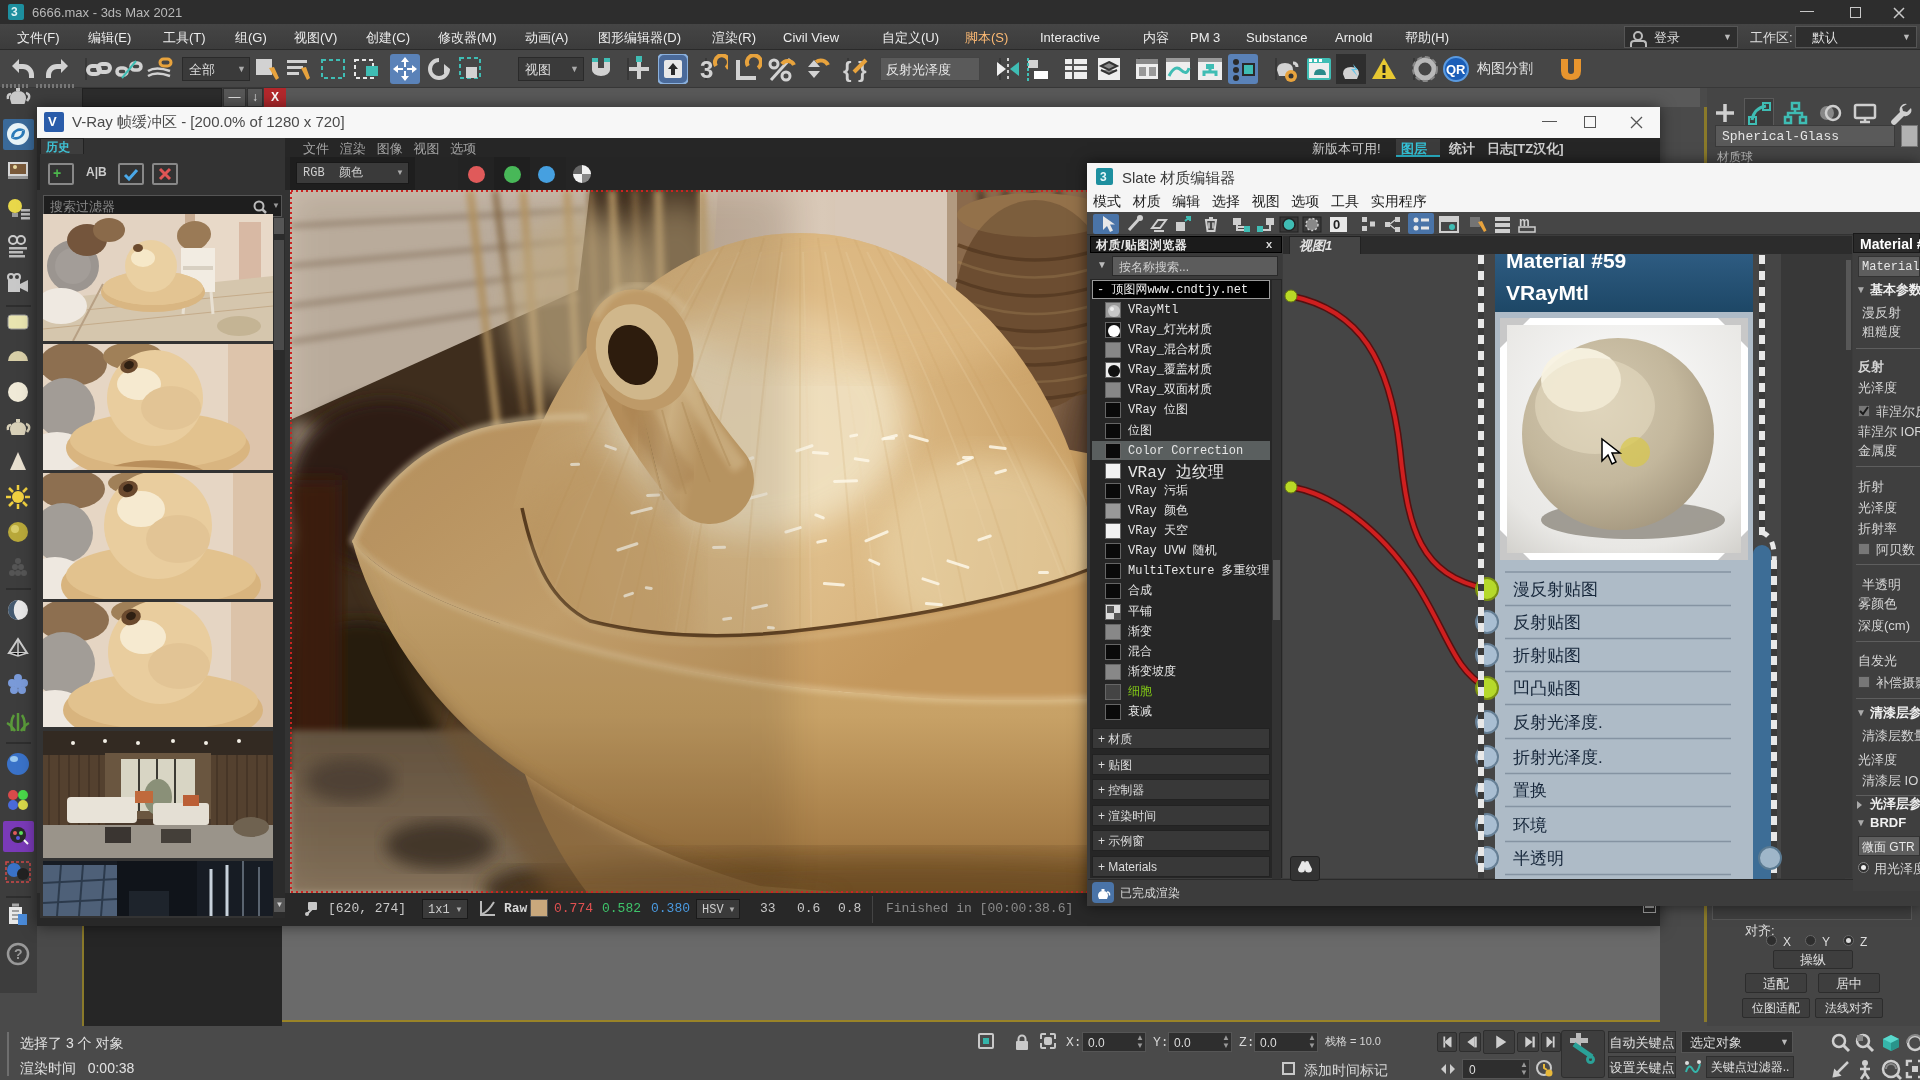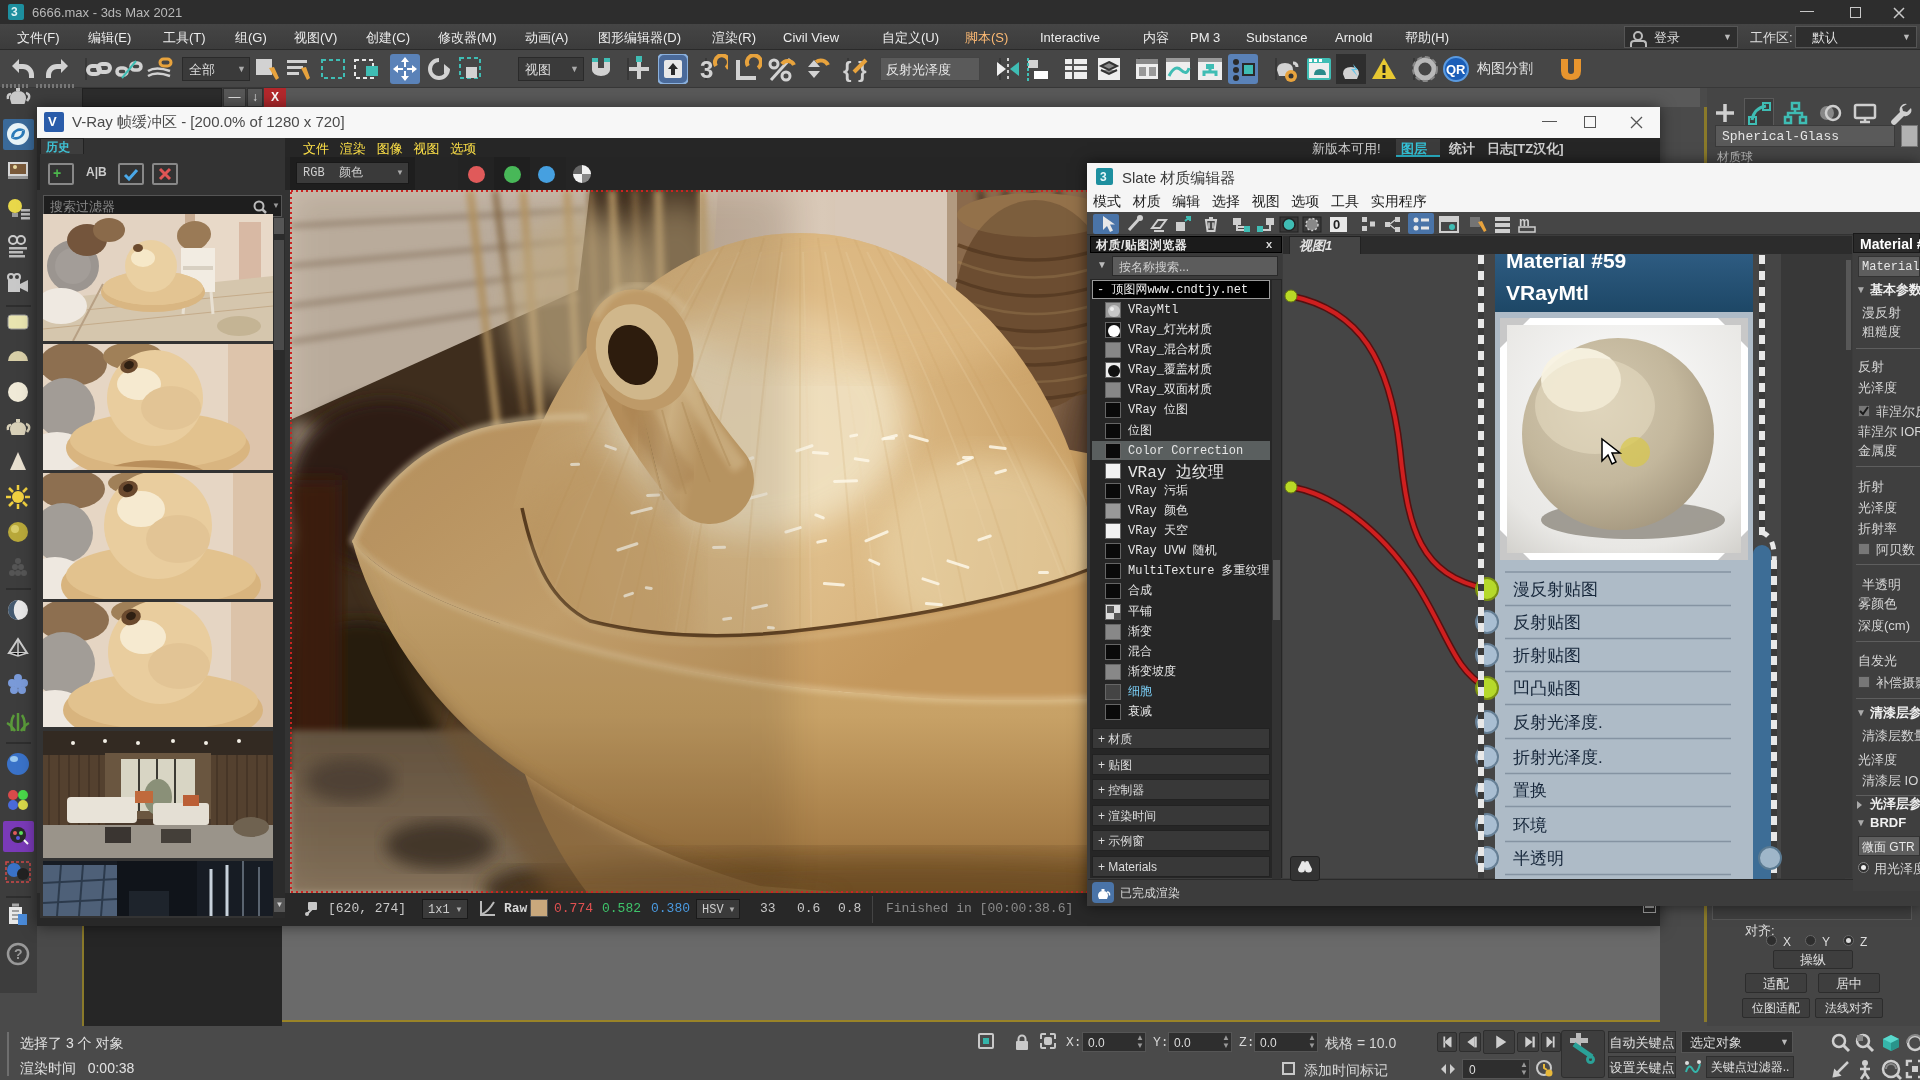--- a/index.html
+++ b/index.html
@@ -406,21 +406,21 @@
 <div class="a tx" style="left:1088px;top:1037px;color:#ddd;font-size:12px">0.0</div>
 <div class="a tx" style="left:1136px;top:1034px;color:#999;font-size:8px">▲<br>▼</div>
 <div class="a tx" style="left:1153px;top:1036px;color:#d6d6d6;font-size:13px;font-family:'Liberation Mono',monospace">Y:</div>
 <div class="a" style="left:1168px;top:1032px;width:64px;height:20px;background:#2e2e2e;border:1px solid #555"></div>
 <div class="a tx" style="left:1174px;top:1037px;color:#ddd;font-size:12px">0.0</div>
 <div class="a tx" style="left:1222px;top:1034px;color:#999;font-size:8px">▲<br>▼</div>
 <div class="a tx" style="left:1239px;top:1036px;color:#d6d6d6;font-size:13px;font-family:'Liberation Mono',monospace">Z:</div>
 <div class="a" style="left:1254px;top:1032px;width:64px;height:20px;background:#2e2e2e;border:1px solid #555"></div>
 <div class="a tx" style="left:1260px;top:1037px;color:#ddd;font-size:12px">0.0</div>
 <div class="a tx" style="left:1308px;top:1034px;color:#999;font-size:8px">▲<br>▼</div>
-<div class="a tx" style="left:1325px;top:1036px;color:#d6d6d6;font-size:14px">栈格 = 10.0</div>
+<div class="a tx" style="left:1325px;top:1036px;color:#d6d6d6;font-size:11px">栈格 = 10.0</div>
 <div class="a" style="left:1282px;top:1062px;width:13px;height:13px;border:2px solid #c9c9c9;transform:rotate(0deg)"></div>
 <div class="a tx" style="left:1304px;top:1063px;color:#d6d6d6;font-size:14px">添加时间标记</div>
 
 <div class="a" style="left:1437px;top:1032px;width:20px;height:20px;background:#3e3e3e;border:1px solid #2e2e2e;border-radius:2px">
       <svg width="18" height="18" viewBox="0 0 20 20">
         <path d="M14 4 l-7 6 7 6 z M6 4 l2 0 0 12 -2 0 z M15 4 l-5 6 5 6 z" fill="#cfcfcf"></path>
       </svg>
     </div>
     <div class="a" style="left:1459px;top:1032px;width:22px;height:20px;background:#3e3e3e;border:1px solid #2e2e2e;border-radius:2px">
       <svg width="20" height="18" viewBox="0 0 22 20">
@@ -808,21 +808,21 @@
 <div class="a tx" style="left:72px;top:114px;color:#4a4a4a;font-size:15px">V-Ray 帧缓冲区 - [200.0% of 1280 x 720]</div>
 <div class="a tx" style="left:1542px;top:112px;color:#555;font-size:15px">—</div>
 <div class="a" style="left:1584px;top:116px;width:12px;height:12px;border:1px solid #555"></div>
 <div class="a" style="left:1630px;top:116px">
       <svg width="13" height="13" viewBox="0 0 13 13">
         <path d="M1 1 L12 12 M12 1 L1 12" stroke="#555" stroke-width="1.3"></path>
       </svg>
     </div>
 
 <div class="a" style="left:37px;top:138px;width:1623px;height:19px;background:#262626"></div>
-<div class="a tx" style="left:303px;top:142px;color:#fde047;font-size:13px">文件&nbsp;&nbsp;&nbsp;渲染&nbsp;&nbsp;&nbsp;图像&nbsp;&nbsp;&nbsp;视图&nbsp;&nbsp;&nbsp;选项</div>
+<div class="a tx" style="left:303px;top:142px;color:#a3a3a3;font-size:13px">文件&nbsp;&nbsp;&nbsp;渲染&nbsp;&nbsp;&nbsp;图像&nbsp;&nbsp;&nbsp;视图&nbsp;&nbsp;&nbsp;选项</div>
 <div class="a tx" style="left:1312px;top:142px;color:#cfcfcf;font-size:13px">新版本可用!</div>
 <div class="a" style="left:1396px;top:139px;width:44px;height:18px;background:#3c3c3c;border-bottom:2px solid #2ab3c8"></div>
 <div class="a tx" style="left:1401px;top:142px;color:#35c3d8;font-size:13px;font-weight:bold">图层</div>
 <div class="a tx" style="left:1449px;top:142px;color:#d0d0d0;font-size:13px;font-weight:bold">统计</div>
 <div class="a tx" style="left:1487px;top:142px;color:#d0d0d0;font-size:13px;font-weight:bold">日志[TZ汉化]</div>
 
 <div class="a" style="left:37px;top:157px;width:1623px;height:33px;background:#252525"></div>
 <div class="a" style="left:290px;top:157px;width:125px;height:33px;background:#1e1e1e"></div>
 <div class="a" style="left:296px;top:162px;width:113px;height:22px;background:#3a3a3a;border:1px solid #191919"></div>
 <div class="a tx" style="left:303px;top:167px;color:#cfcfcf;font-size:12px;font-family:'Liberation Mono',monospace">RGB&nbsp; 颜色</div>
@@ -1519,21 +1519,21 @@
       <svg width="16" height="16" viewBox="0 0 16 16"></svg>
     </div>
     <div class="a tx" style="left:1128px;top:646px;color:#e6e6e6;font-size:12px;font-family:'Liberation Mono',monospace">混合</div>
     <div class="a" style="left:1105px;top:664px;width:16px;height:16px;background:#888;border:1px solid #666">
       <svg width="16" height="16" viewBox="0 0 16 16"></svg>
     </div>
     <div class="a tx" style="left:1128px;top:666px;color:#e6e6e6;font-size:12px;font-family:'Liberation Mono',monospace">渐变坡度</div>
     <div class="a" style="left:1105px;top:684px;width:16px;height:16px;background:#444;border:1px solid #666">
       <svg width="16" height="16" viewBox="0 0 16 16"></svg>
     </div>
-    <div class="a tx" style="left:1128px;top:686px;color:#7dd3fc;font-size:12px;font-family:'Liberation Mono',monospace">细胞</div>
+    <div class="a tx" style="left:1128px;top:686px;color:#84cc16;font-size:12px;font-family:'Liberation Mono',monospace">细胞</div>
     <div class="a" style="left:1105px;top:704px;width:16px;height:16px;background:#0a0a0a;border:1px solid #666">
       <svg width="16" height="16" viewBox="0 0 16 16"></svg>
     </div>
     <div class="a tx" style="left:1128px;top:706px;color:#e6e6e6;font-size:12px;font-family:'Liberation Mono',monospace">衰减</div>
     <div class="a" style="left:1092px;top:728px;width:178px;height:21px;background:#383838;border:1px solid #222"></div>
     <div class="a tx" style="left:1098px;top:733px;color:#ddd;font-size:12px">+ 材质</div>
     <div class="a" style="left:1092px;top:754px;width:178px;height:21px;background:#383838;border:1px solid #222"></div>
     <div class="a tx" style="left:1098px;top:759px;color:#ddd;font-size:12px">+ 贴图</div>
     <div class="a" style="left:1092px;top:779px;width:178px;height:21px;background:#383838;border:1px solid #222"></div>
     <div class="a tx" style="left:1098px;top:784px;color:#ddd;font-size:12px">+ 控制器</div>
@@ -1673,21 +1673,21 @@
 <div class="a" style="left:1853px;top:233px;width:67px;height:658px;background:#3f3f3f"></div>
 <div class="a" style="left:1853px;top:233px;width:67px;height:20px;background:#2a2a2a;border:1px solid #1a1a1a"></div>
 <div class="a tx" style="left:1860px;top:237px;color:#fff;font-size:14px;font-weight:bold">Material #1</div>
 <div class="a" style="left:1858px;top:256px;width:62px;height:21px;background:#5e5e5e;border:1px solid #333"></div>
 <div class="a tx" style="left:1862px;top:261px;color:#e8e8e8;font-size:12px;font-family:'Liberation Mono',monospace">Material #</div>
 <div class="a tx" style="left:1856px;top:285px;color:#aaa;font-size:10px;">▼</div>
     <div class="a tx" style="left:1870px;top:283px;color:#f0f0f0;font-size:13px;font-weight:bold;">基本参数</div>
     <div class="a tx" style="left:1862px;top:306px;color:#d6d6d6;font-size:13px;">漫反射</div>
     <div class="a tx" style="left:1862px;top:325px;color:#d6d6d6;font-size:13px;">粗糙度</div>
     <div class="a" style="left:1856px;top:348px;width:64px;height:1px;background:#5e5e5e"></div>
-    <div class="a tx" style="left:1858px;top:360px;color:#d6d6d6;font-size:13px;">反射</div>
+    <div class="a tx" style="left:1858px;top:360px;color:#d6d6d6;font-size:13px;font-weight:bold;">反射</div>
     <div class="a tx" style="left:1858px;top:381px;color:#d6d6d6;font-size:13px;">光泽度</div>
     <div class="a" style="left:1858px;top:405px;width:12px;height:12px;background:#777;border:1px solid #444"></div>
     <div class="a" style="left:1858px;top:405px">
       <svg width="12" height="12" viewBox="0 0 12 12">
         <path d="M2 6 L5 9 L10 2" stroke="#1a1a1a" stroke-width="2" fill="none"></path>
       </svg>
     </div>
     <div class="a tx" style="left:1876px;top:405px;color:#d6d6d6;font-size:13px;">菲涅尔反</div>
     <div class="a tx" style="left:1858px;top:425px;color:#d6d6d6;font-size:13px;">菲涅尔 IOR</div>
     <div class="a tx" style="left:1858px;top:444px;color:#d6d6d6;font-size:13px;">金属度</div>

